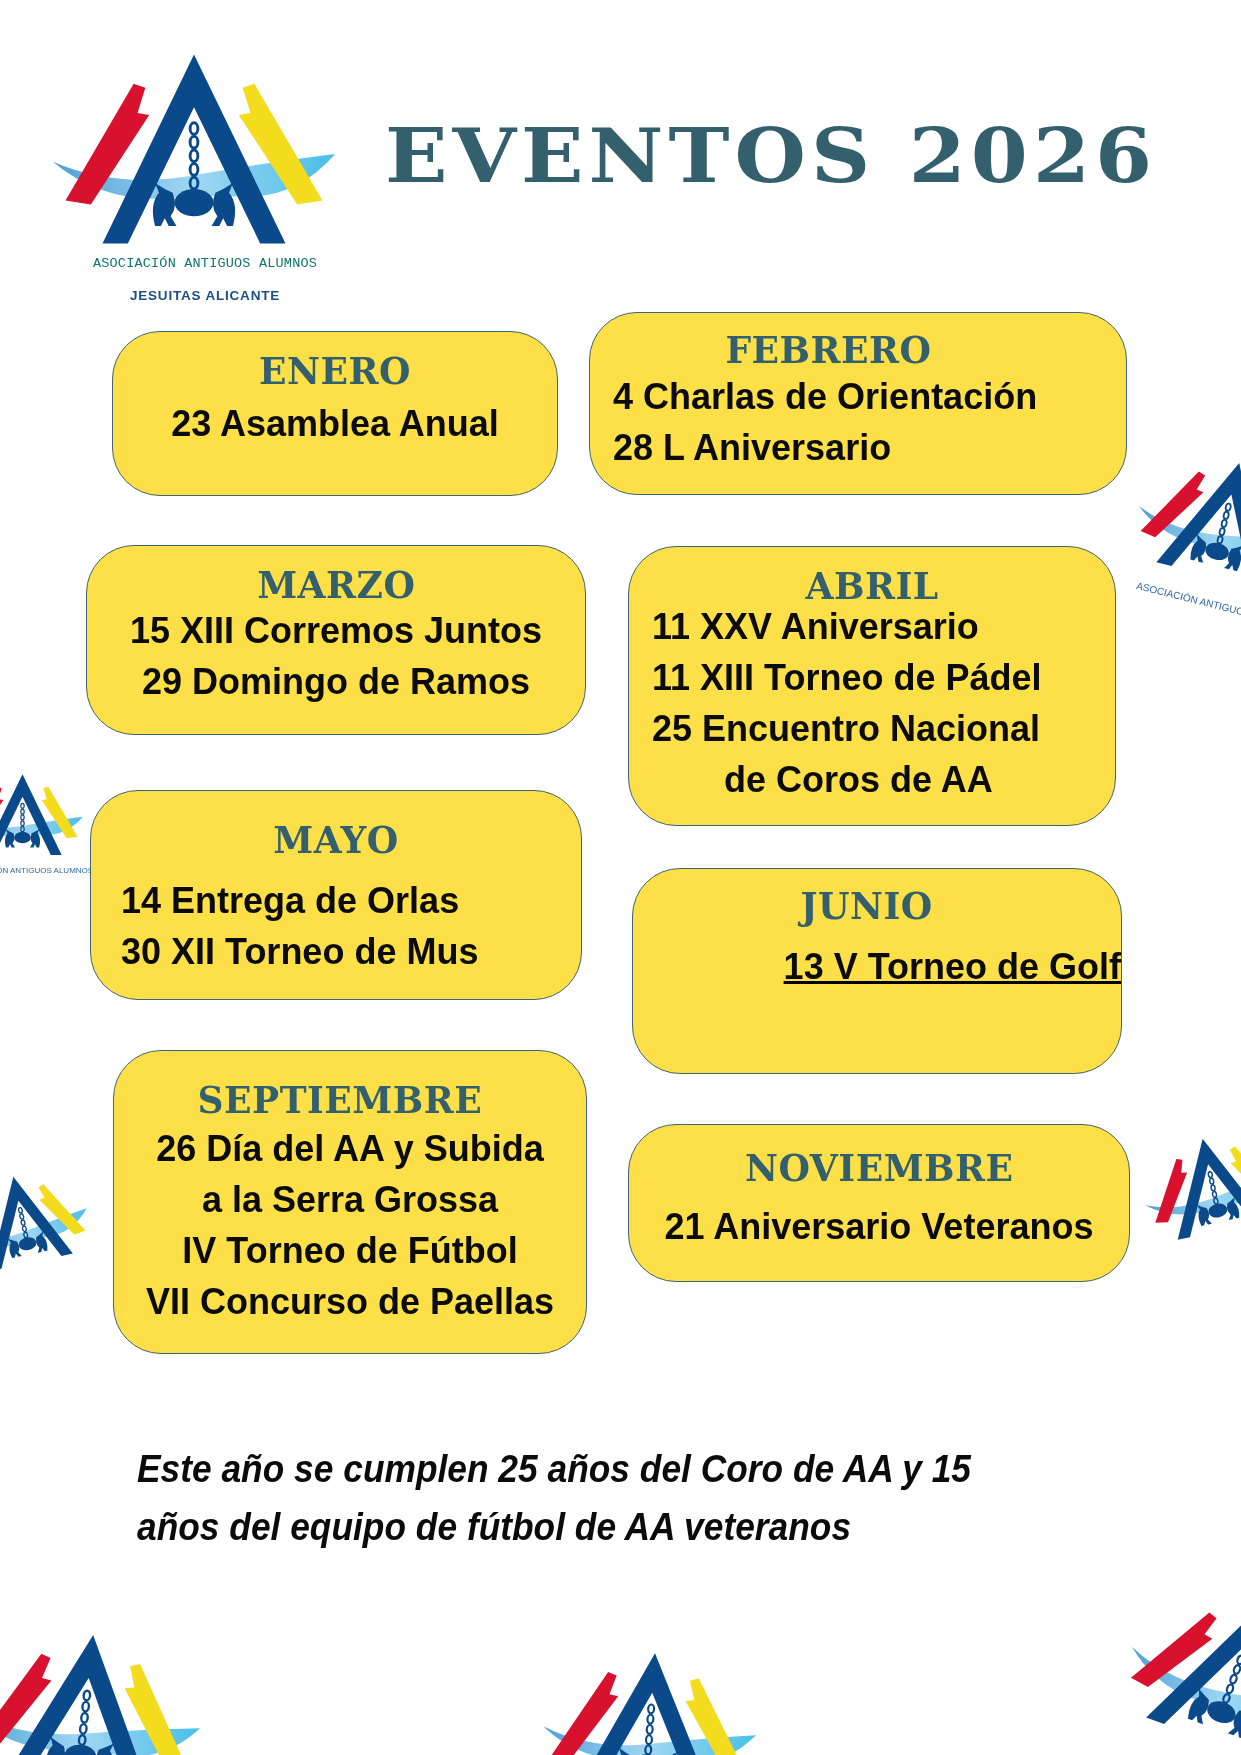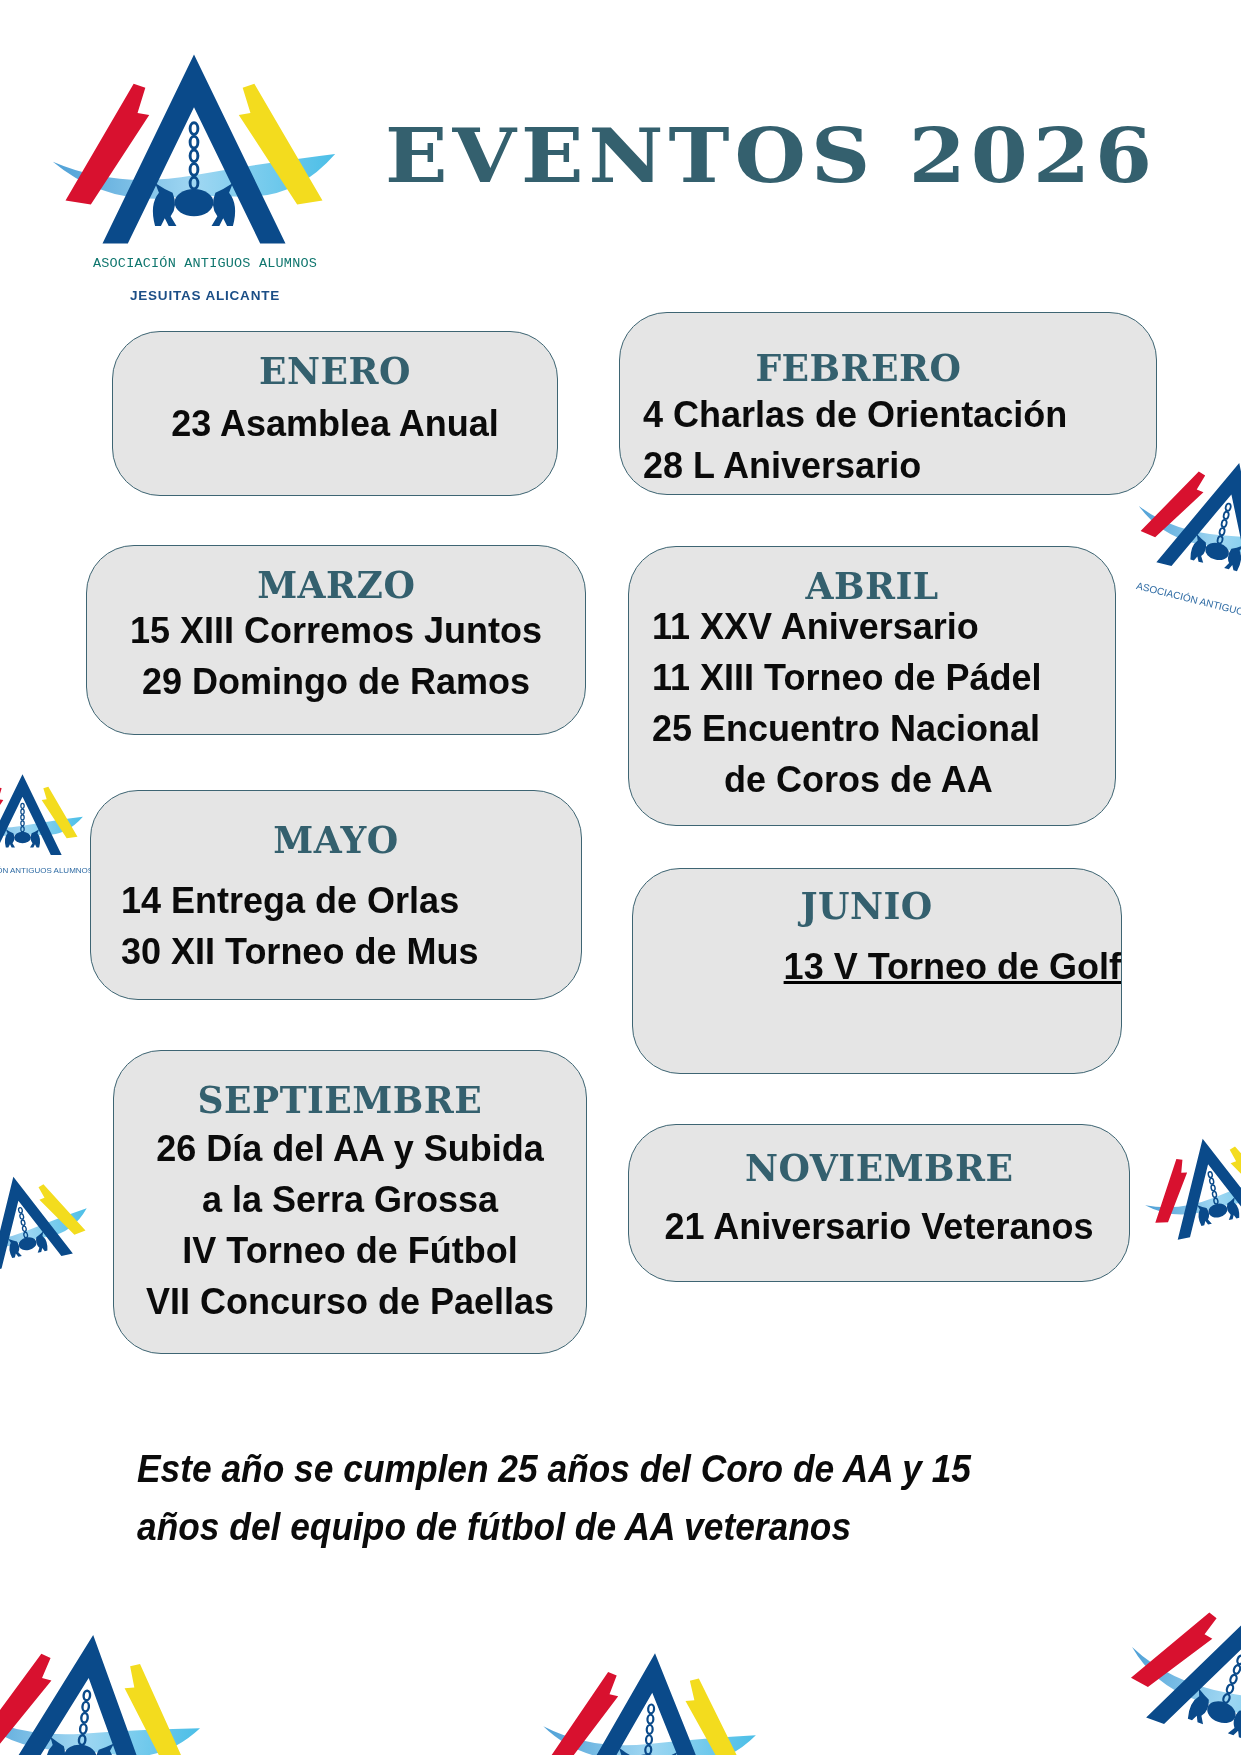--- a/index.html
+++ b/index.html
@@ -13,21 +13,21 @@
     .title {
       position: absolute; left: 385px; top: 118px;
       font-family: "DejaVu Serif", serif; font-weight: bold;
       font-size: 82px; letter-spacing: 5px; color: #34606e;
       line-height: 1; white-space: nowrap;
       transform: scaleY(0.92); transform-origin: left top;
     }
     .card {
       position: absolute; box-sizing: border-box;
       border: 1.5px solid #3e6573; border-radius: 48px;
-      background: #e5e5e5;
+      background: #fde047;
       display: flex; flex-direction: column; align-items: center;
     }
     .card .month {
       font-family: "DejaVu Serif", serif; font-weight: bold;
       color: #34606e; font-size: 38px; line-height: 1; letter-spacing: 0.5px;
       transform: scaleX(0.95);
     }
     .card .events { width: 100%; }
     .card .event {
       font-family: "Liberation Sans", sans-serif; font-weight: bold;
@@ -127,21 +127,21 @@
     </svg>
 </div>
 
 <div class="card" style="left:112px; top:331px; width:446px; height:165px; padding-top:20px;">
   <div class="month">ENERO</div>
   <div class="events" style="text-align:center; margin-top:8px;">
     <div class="event">23 Asamblea Anual</div>
   </div>
 </div>
 
-<div class="card" style="left:619px; top:312px; width:538px; height:183px; padding-top:36px;">
+<div class="card" style="left:589px; top:312px; width:538px; height:183px; padding-top:18px;">
   <div class="month" style="margin-left:-60px;">FEBRERO</div>
   <div class="events" style="padding-left:46px; margin-top:2px;">
     <div class="event">4 Charlas de Orientación</div>
     <div class="event">28 L Aniversario</div>
   </div>
 </div>
 
 <div class="card" style="left:86px; top:545px; width:500px; height:190px; padding-top:20px;">
   <div class="month">MARZO</div>
   <div class="events" style="text-align:center; margin-top:1px;">

